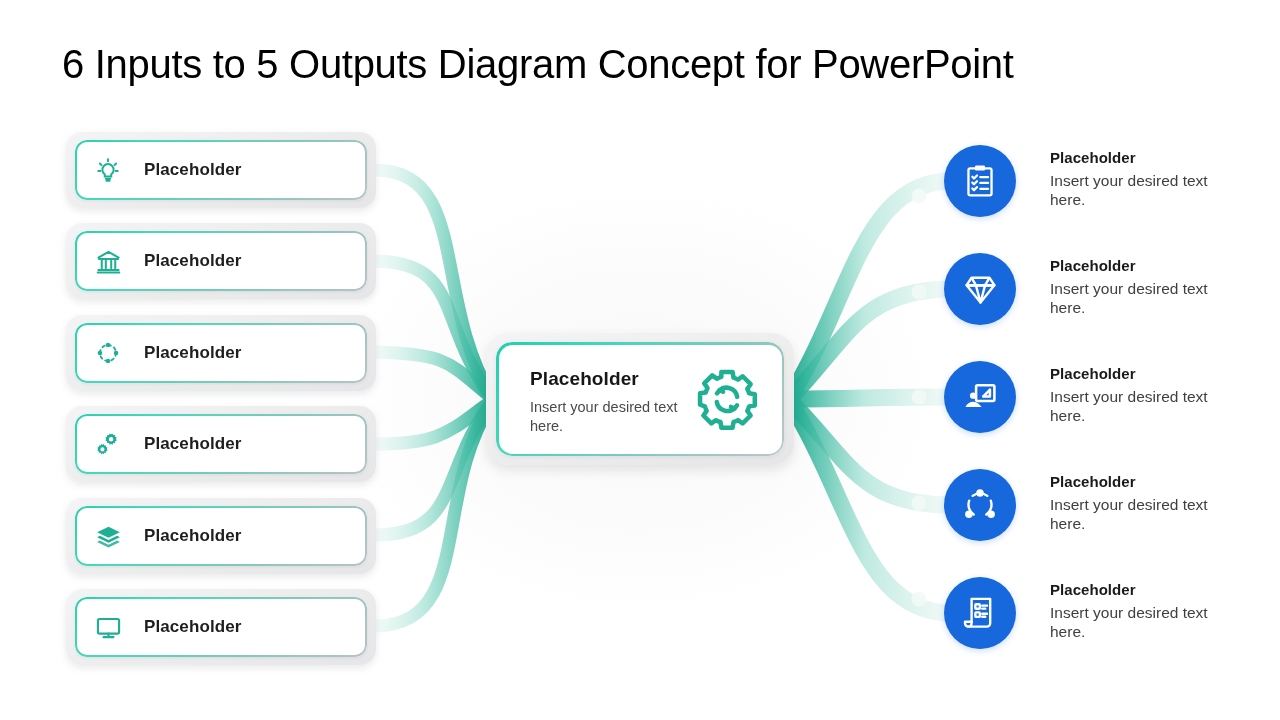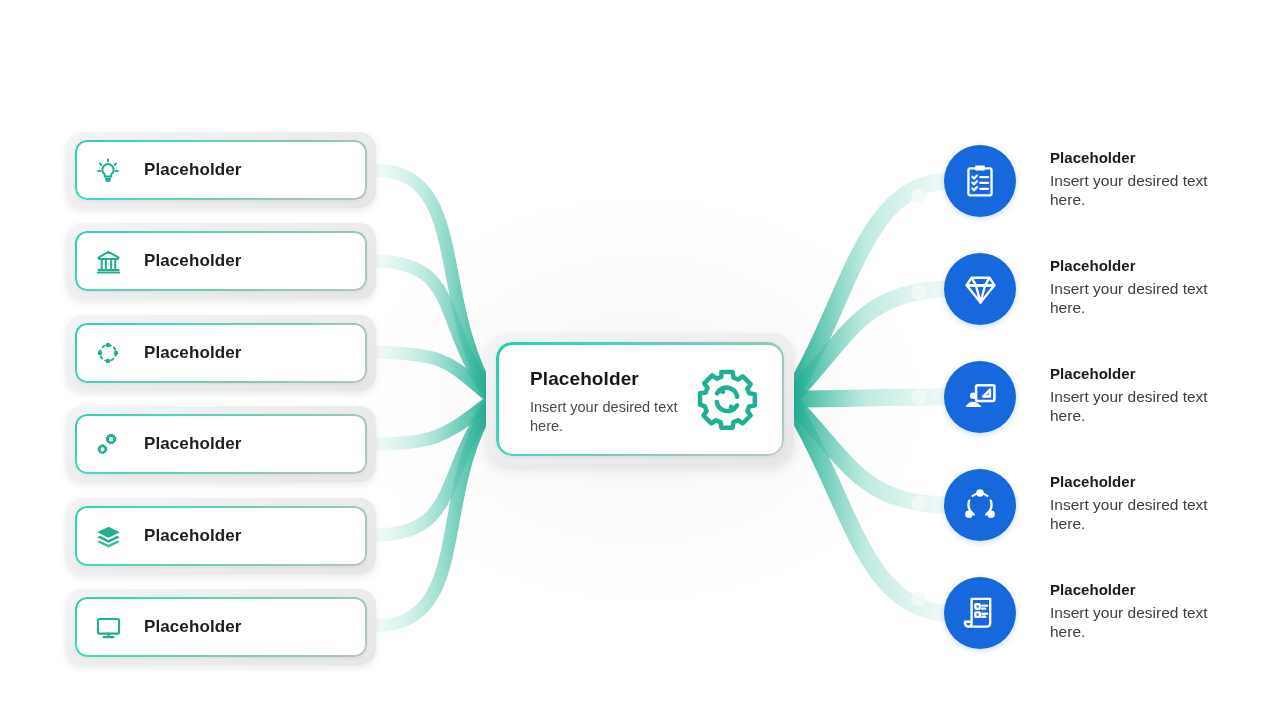--- a/index.html
+++ b/index.html
@@ -181,20 +181,21 @@
     font-size: 15.5px;
     line-height: 1.25;
     color: #3f3f3f;
   }
 </style>
 </head>
 <body>
 
 <div id="stage">
 
+  <div id="page-title">6 Inputs to 5 Outputs Diagram Concept for PowerPoint</div>
 
   <svg id="connectors" viewBox="0 0 1280 720" xmlns="http://www.w3.org/2000/svg">
     <defs>
       <linearGradient id="gLeft" x1="0" y1="0" x2="1" y2="0">
         <stop offset="0%" stop-color="#d8f1ea" stop-opacity="0.35"></stop>
         <stop offset="42%" stop-color="#9fe0d2" stop-opacity="0.70"></stop>
         <stop offset="100%" stop-color="#16a98d" stop-opacity="0.95"></stop>
       </linearGradient>
       <linearGradient id="gRight" x1="0" y1="0" x2="1" y2="0">
         <stop offset="0%" stop-color="#16a98d" stop-opacity="0.95"></stop>

